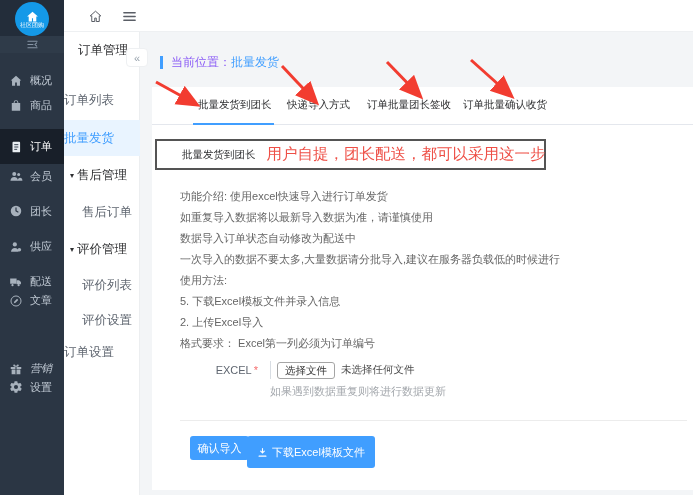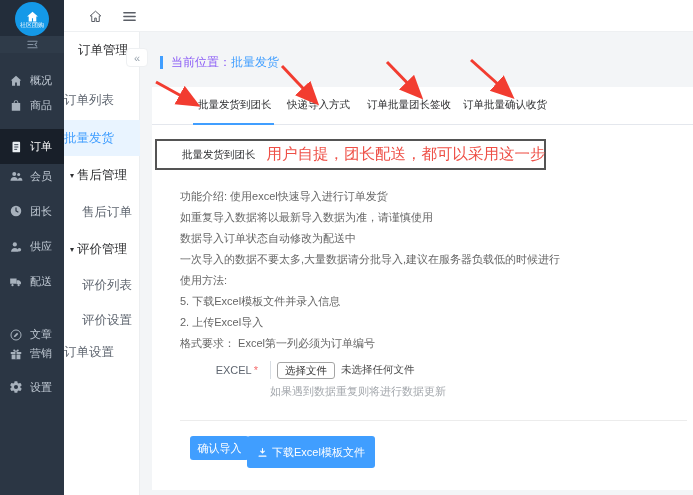--- a/index.html
+++ b/index.html
@@ -161,30 +161,30 @@
           <span class="side-icon">
             <svg viewBox="0 0 24 24" fill="currentColor">
               <path d="M2 6h11v9H2z"></path>
               <path d="M13 9h4.2L20.5 12v4H13z"></path>
               <circle cx="6" cy="17.5" r="1.9"></circle>
               <circle cx="16.5" cy="17.5" r="1.9"></circle>
             </svg>
           </span>
           <span class="side-label">配送</span>
         </div>
-        <div class="side-item" style="top: 317px; text-align: right;">
+        <div class="side-item" style="top: 283px; text-align: right;">
           <span class="side-icon">
             <svg viewBox="0 0 24 24">
               <circle cx="12" cy="12" r="8.6" fill="none" stroke="currentColor" stroke-width="1.7"></circle>
               <path d="M8.2 15.8l1-3.1 4.6-4.6 2.1 2.1-4.6 4.6z" fill="currentColor"></path>
             </svg>
           </span>
           <span class="side-label">文章</span>
         </div>
-        <div class="side-item" style="top: 336px;">
+        <div class="side-item" style="top: 351px; font-style: italic;">
           <span class="side-icon">
             <svg viewBox="0 0 24 24">
               <path fill="currentColor" d="M3 8.5h18V12H3zM4.5 13h15v8h-15z"></path>
               <path d="M12 8.5V21" stroke="#2b3644" stroke-width="1.8" fill="none"></path>
               <path d="M12 8.5C9.2 8.5 7.2 7.6 7.2 6 7.2 4.9 8.1 4.2 9.1 4.2c1.5 0 2.5 1.5 2.9 4.3.4-2.8 1.4-4.3 2.9-4.3 1 0 1.9.7 1.9 1.8 0 1.6-2 2.5-4.8 2.5z" fill="currentColor"></path>
             </svg>
           </span>
           <span class="side-label">营销</span>
         </div>
         <div class="side-item" style="top: 369.8px;">

